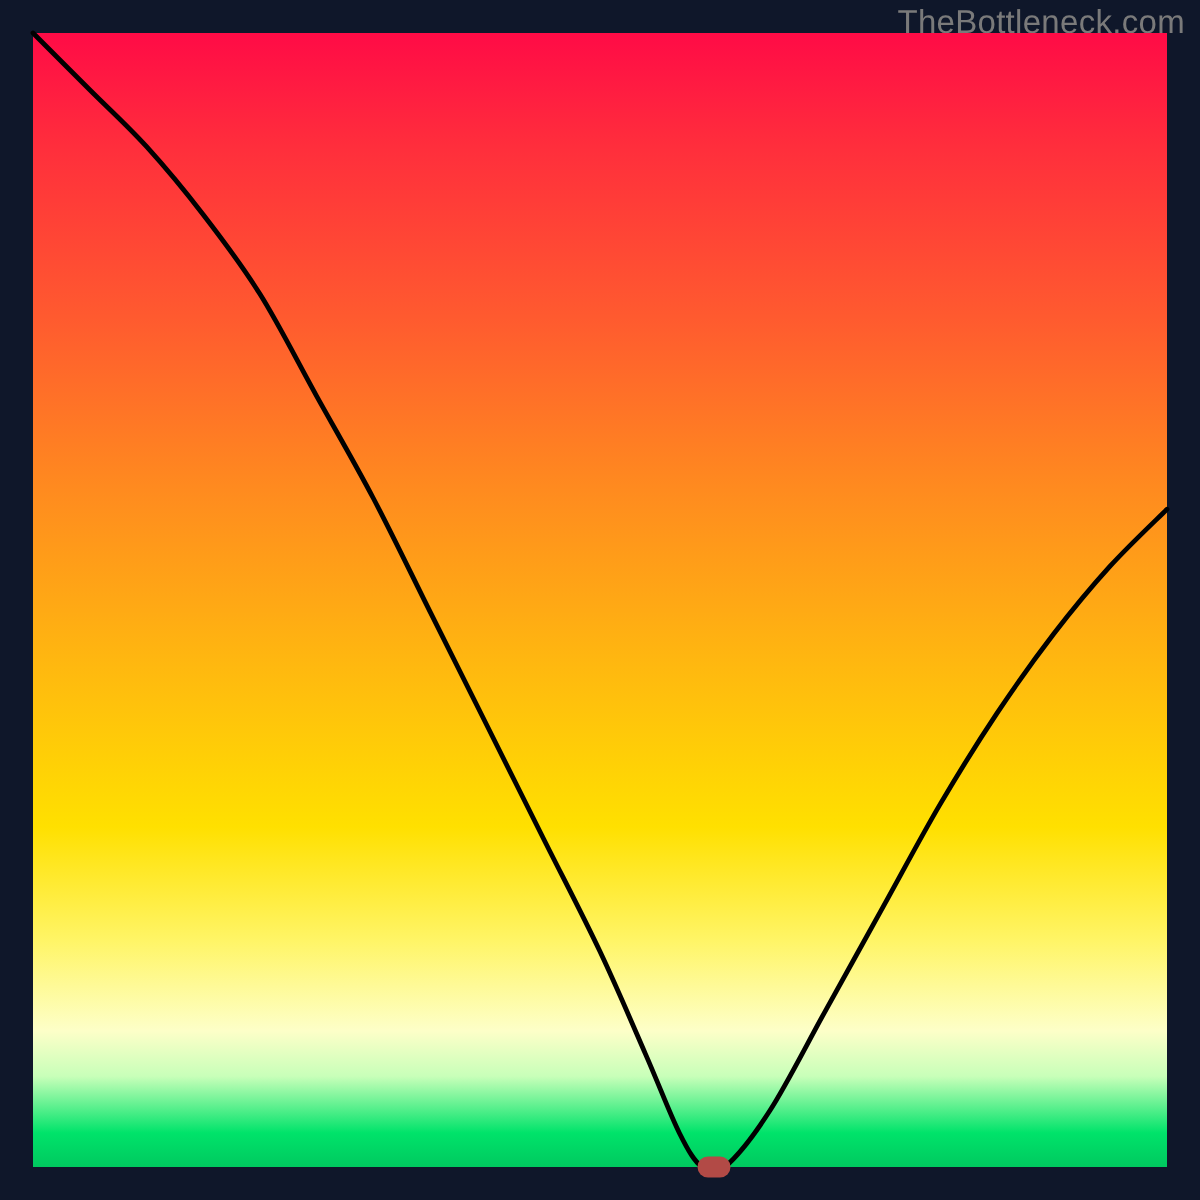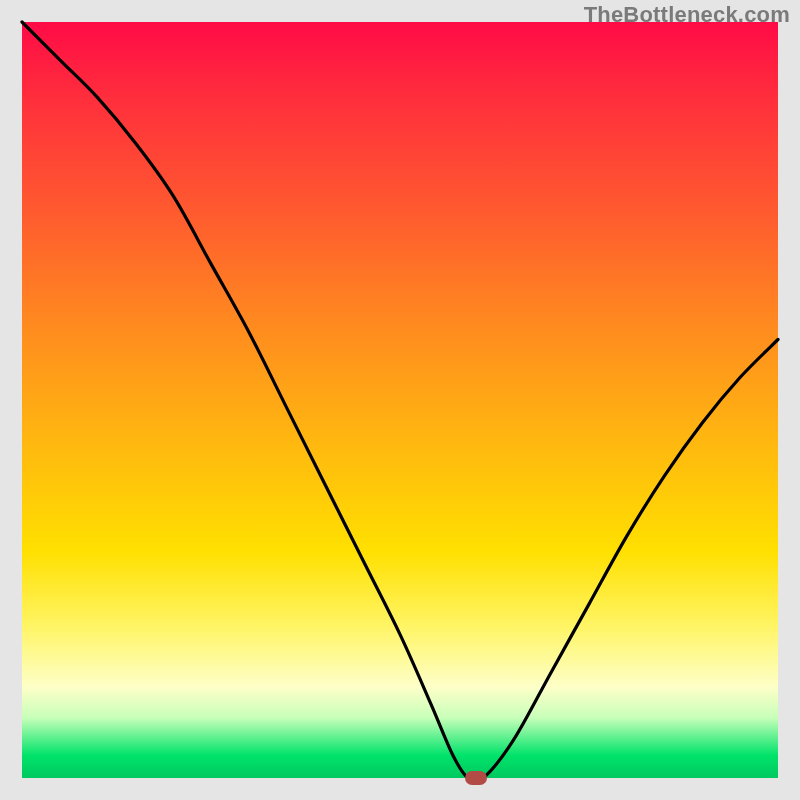--- a/index.html
+++ b/index.html
@@ -10,22 +10,21 @@
     background: #000;
     overflow: hidden;
     font-family: Arial, Helvetica, sans-serif;
   }
   .frame {
     position: absolute;
     left: 0;
     top: 0;
     width: 800px;
     height: 800px;
-    background: #e5e5e5;
-    font-weight: bold;
+    background: #0f172a;
   }
   .plot-area {
     position: absolute;
     left: 22px;
     top: 22px;
     width: 756px;
     height: 756px;
     
     background: linear-gradient(
       to bottom,

